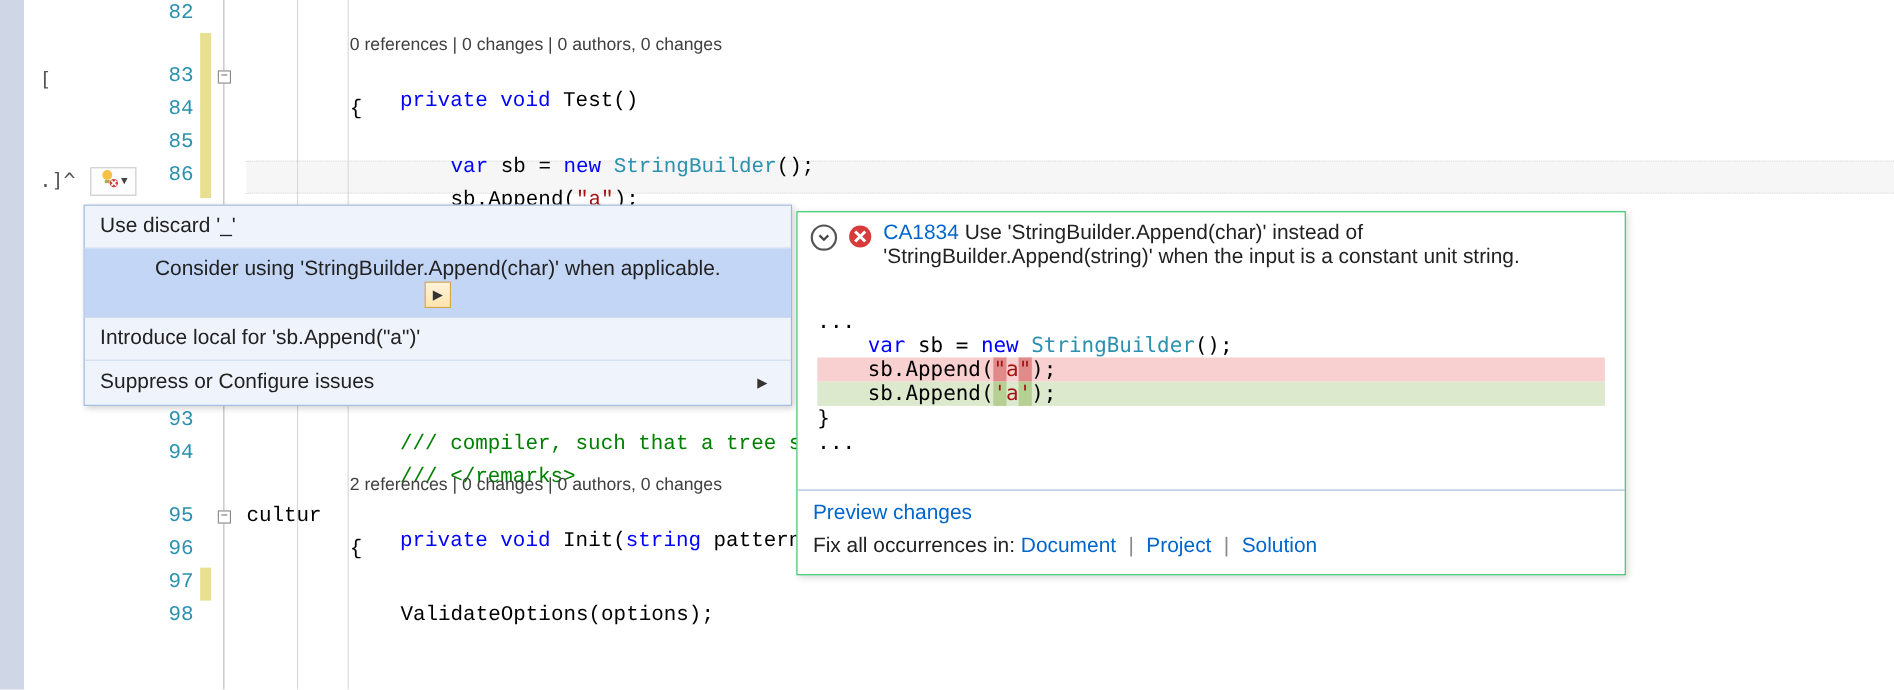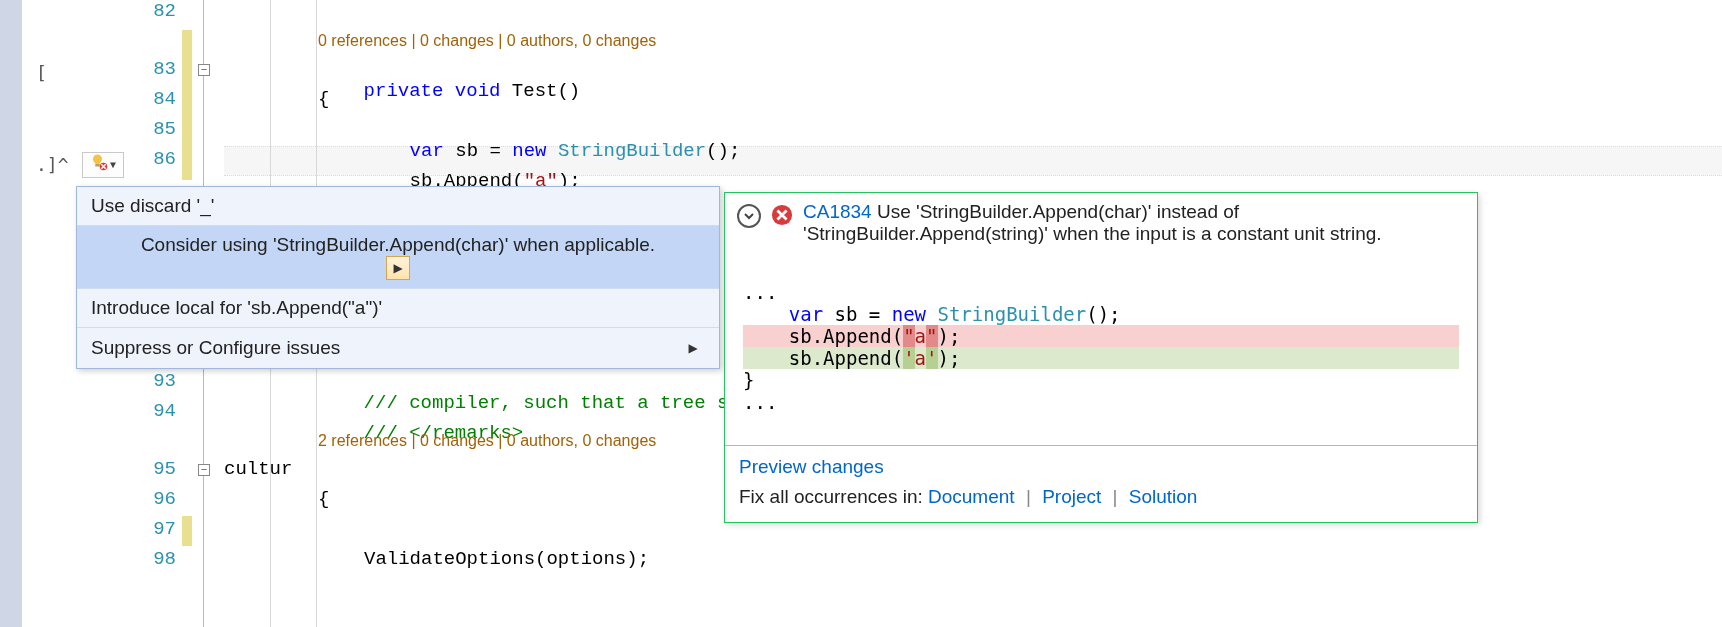--- a/index.html
+++ b/index.html
@@ -64,21 +64,21 @@
     background: #fff;
     font-size: 19px;
   }
   .code-guide {
     position: absolute; width: 1px; background: #d8d8d8;
   }
   .code-line {
     position: absolute; left: 0; white-space: pre;
   }
   .codelens {
-    color: #a16207; font-family: 'Segoe UI', sans-serif; font-size: 16px;
+    color: #404040; font-family: 'Segoe UI', sans-serif; font-size: 16px;
   }
   .kw { color: #0000ff; }
   .type { color: #2b91af; }
   .str { color: #a31515; }
   .cmt { color: #008000; margin-top: 16px; }
   .ident { color: #000; }
   .squiggle {
     text-decoration: underline wavy #cc3333;
     text-decoration-skip-ink: none;
   }
@@ -229,20 +229,23 @@
 
   <div class="code-line" style="top:370px; left:94px">
     <span class="cmt"><span>/// </span><span>compiler, such that a tree s</span></span>
   </div>
   <div class="code-line" style="top:400px; left:94px">
     <span class="cmt"><span>/// </span><span>&lt;/remarks&gt;</span></span>
   </div>
 
   <div class="code-line codelens" style="top:432px; left:94px">2 references | 0 changes | 0 authors, 0 changes</div>
 
+  <div class="code-line" style="top:458px; left:94px">
+    <span class="kw">private</span> <span class="kw">void</span> <span>Init(</span><span class="kw">string</span><span> pattern</span>
+  </div>
   <div class="code-line" style="top:458px; right:4px">cultur</div>
   <div class="code-line" style="top:488px; left:94px">{</div>
   <div class="code-line" style="top:548px; left:140px">ValidateOptions(options);</div>
 </div>
 
 <div class="action-menu" style="left:76px; top:186px; width:644px">
   <div class="item">
     <span>Use discard '_'</span>
   </div>
   <div class="item selected">

